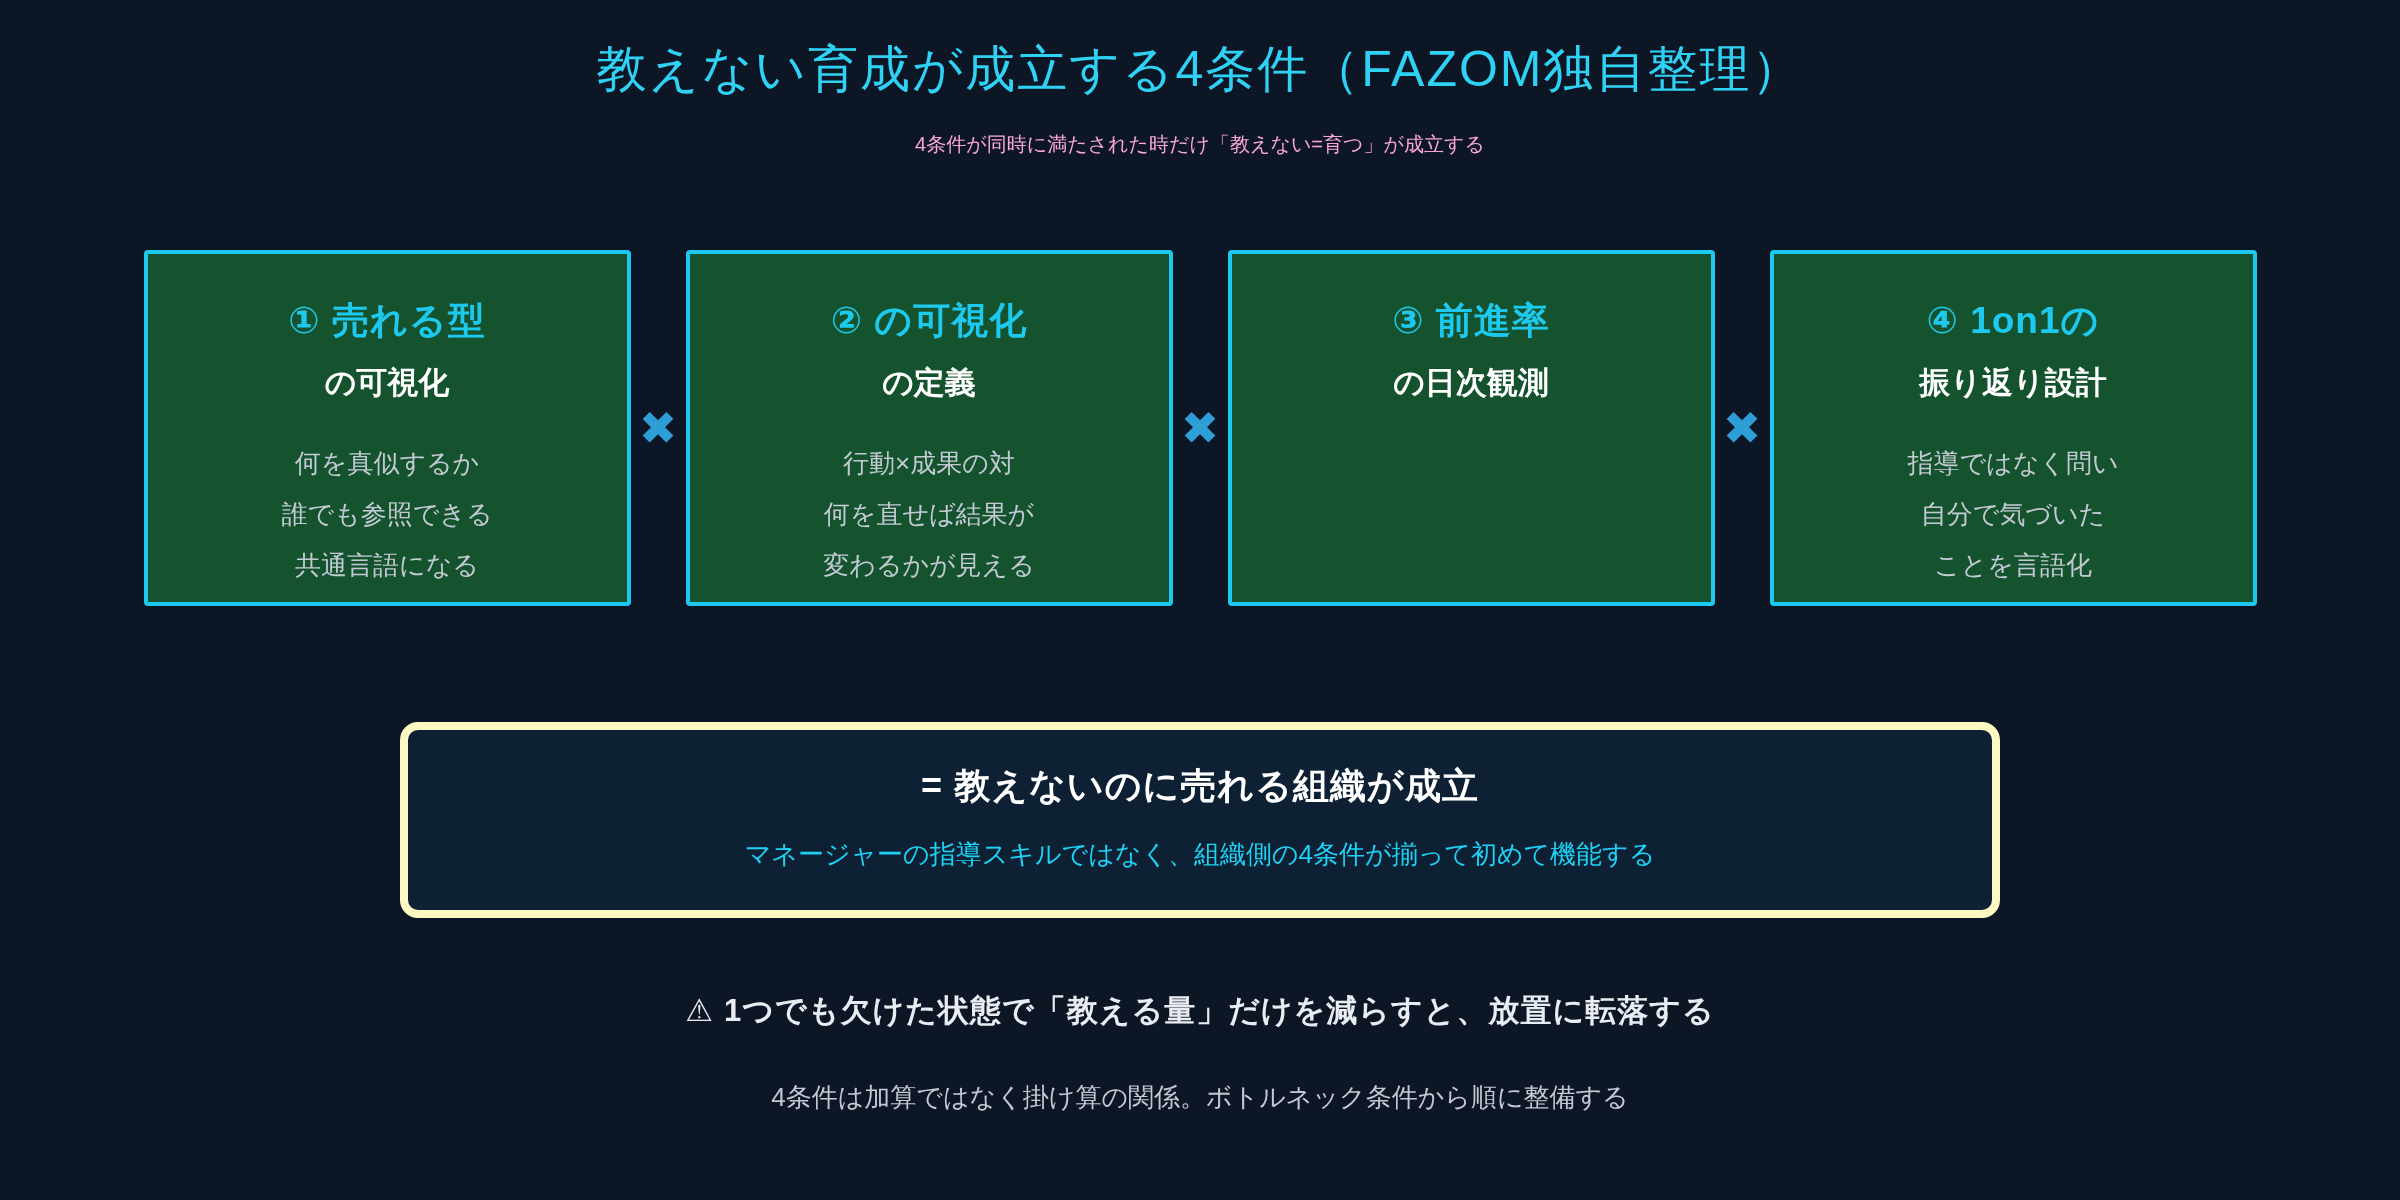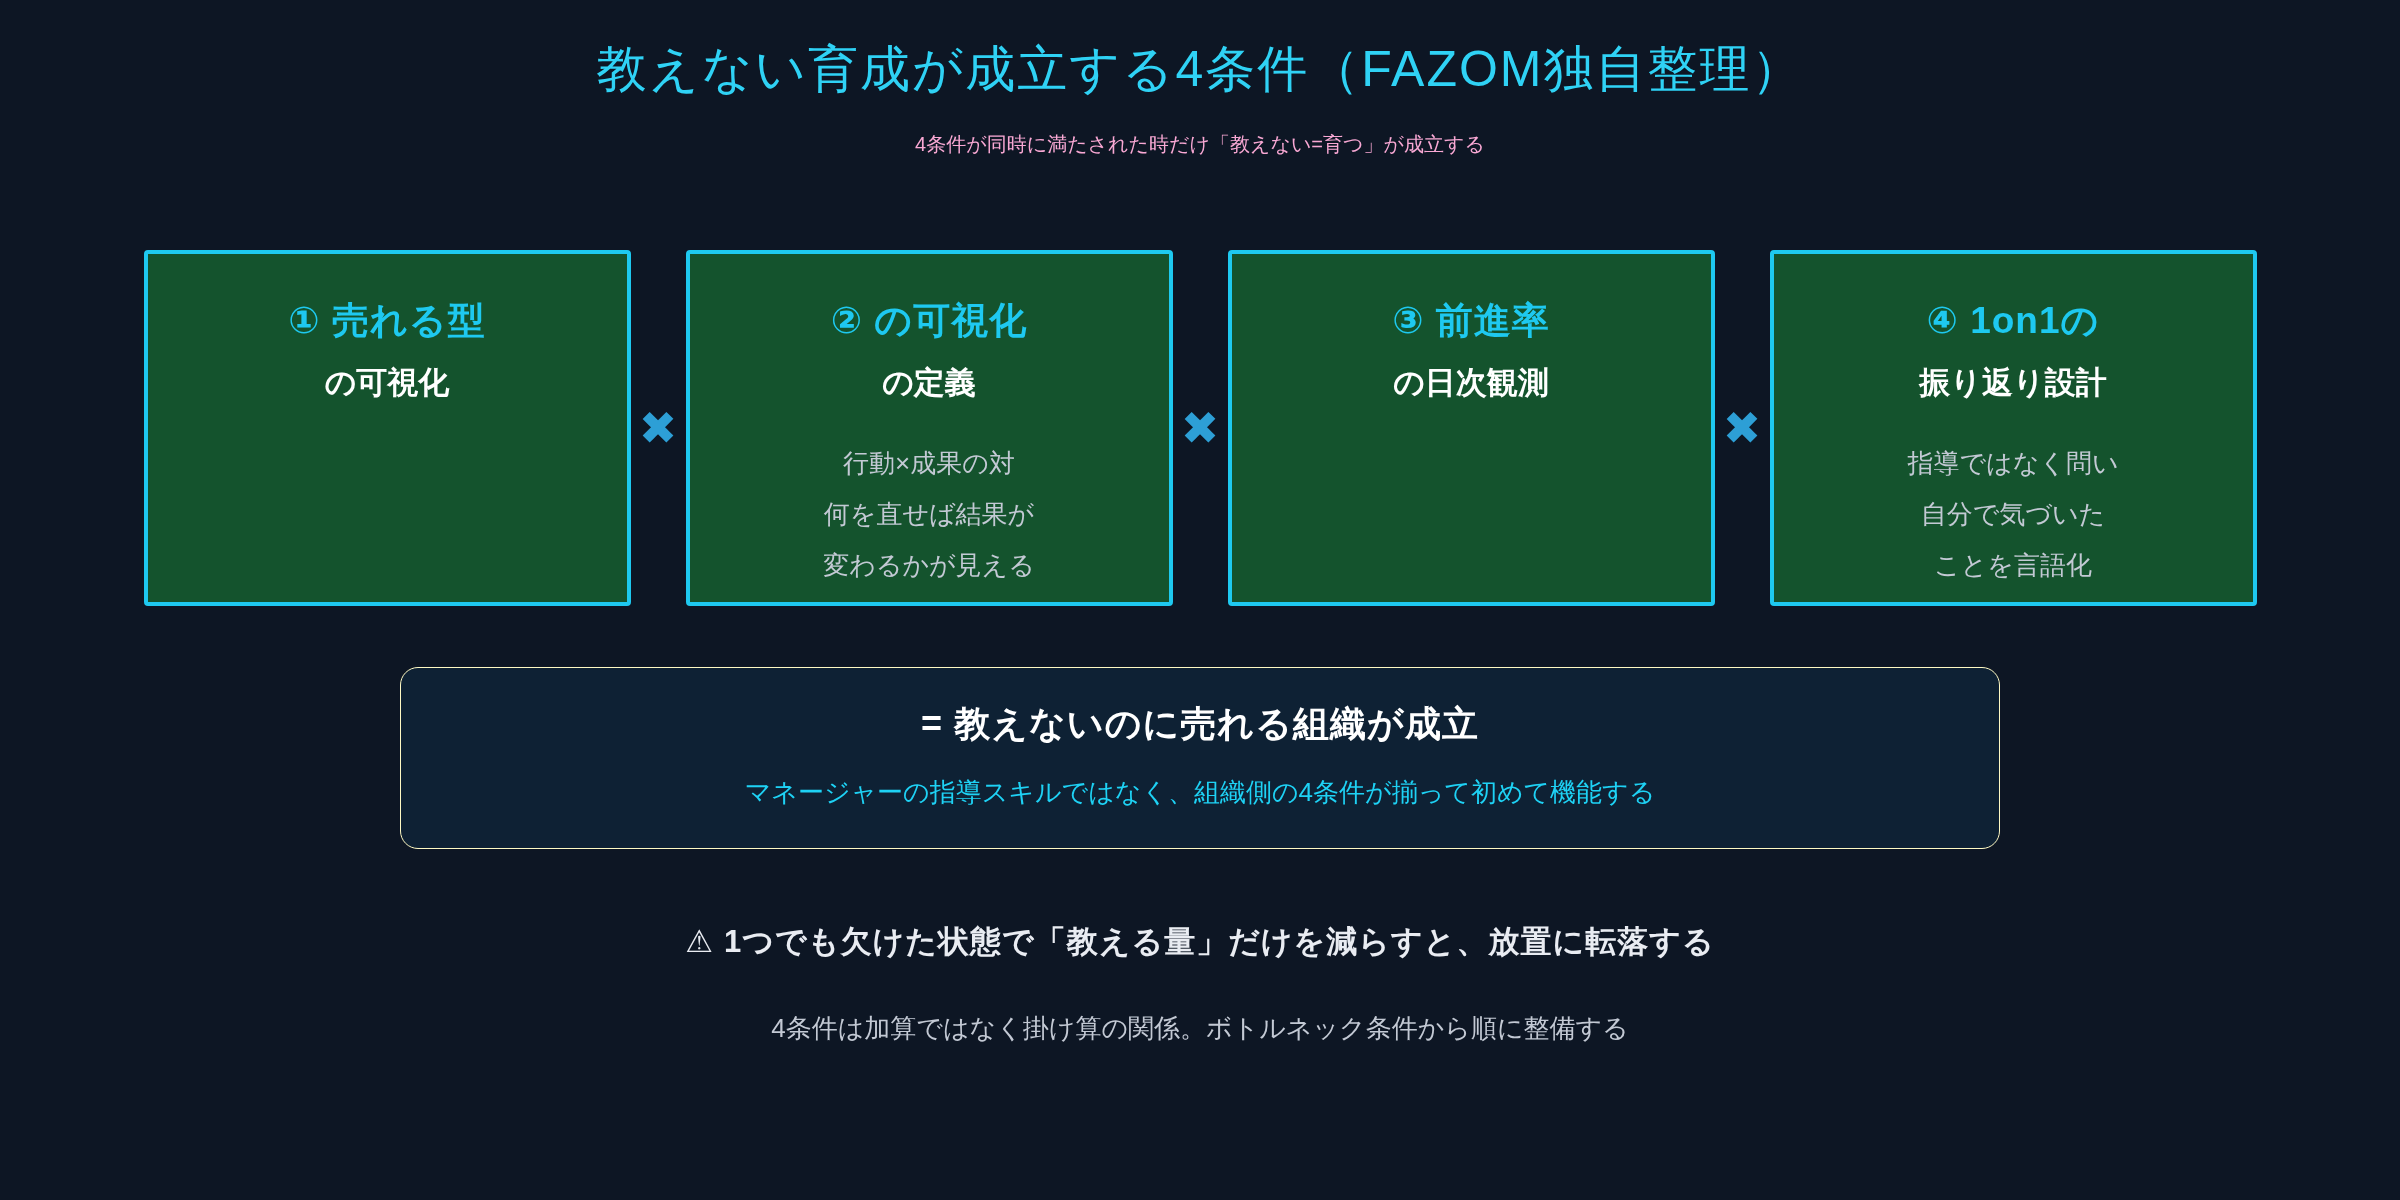--- a/index.html
+++ b/index.html
@@ -73,23 +73,23 @@
     display: flex;
     align-items: center;
     justify-content: center;
     font-size: 46px;
     font-weight: 800;
     color: #2d9fd6;
   }
   .result-box {
     box-sizing: border-box;
     width: 1600px;
-    margin: 61px auto 0 auto;
+    margin: 116px auto 0 auto;
     background: #0e2134;
-    border: 1px solid #fef9c3;
+    border: 8px solid #fef9c3;
     border-radius: 18px;
     text-align: center;
     padding: 32px 20px 38px 20px;
   }
   .result-title {
     font-size: 36px;
     font-weight: 800;
     color: #ffffff;
     letter-spacing: 1px;
   }
@@ -125,20 +125,25 @@
 <div class="stage">
 
   <div class="page-title">教えない育成が成立する4条件（FAZOM独自整理）</div>
   <div class="page-subtitle">4条件が同時に満たされた時だけ「教えない=育つ」が成立する</div>
 
   <div class="cards-row">
 
     <div class="card">
       <div class="card-title">① 売れる型</div>
       <div class="card-subtitle">の可視化</div>
+      <div class="card-lines">
+        <div>何を真似するか</div>
+        <div>誰でも参照できる</div>
+        <div>共通言語になる</div>
+      </div>
     </div>
 
     <div class="mult">✖</div>
 
     <div class="card">
       <div class="card-title">② の可視化</div>
       <div class="card-subtitle">の定義</div>
       <div class="card-lines">
         <div>行動×成果の対</div>
         <div>何を直せば結果が</div>

